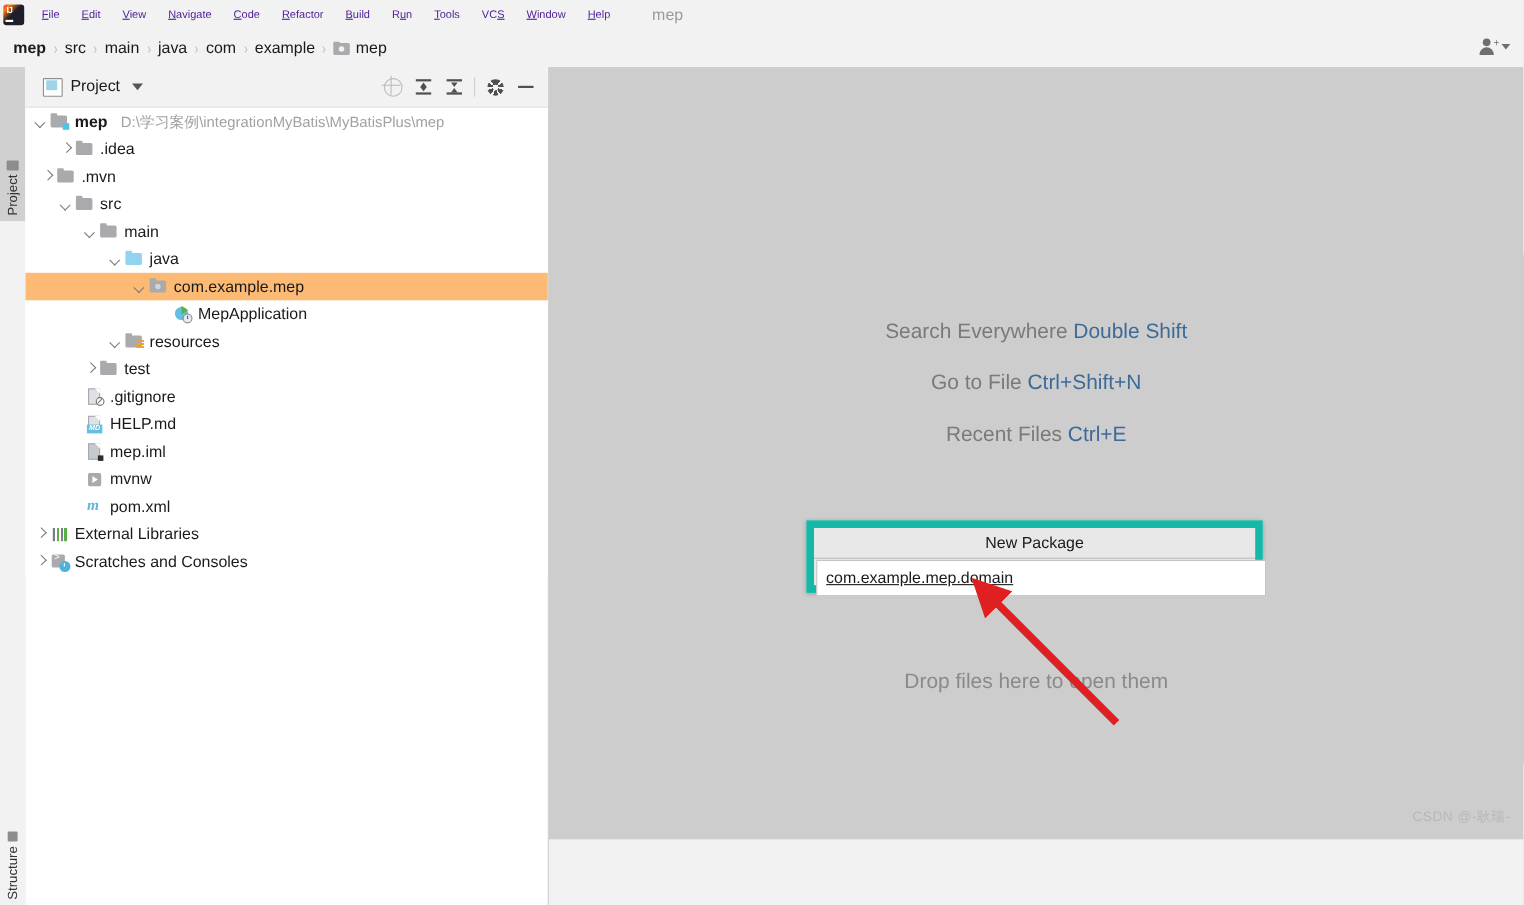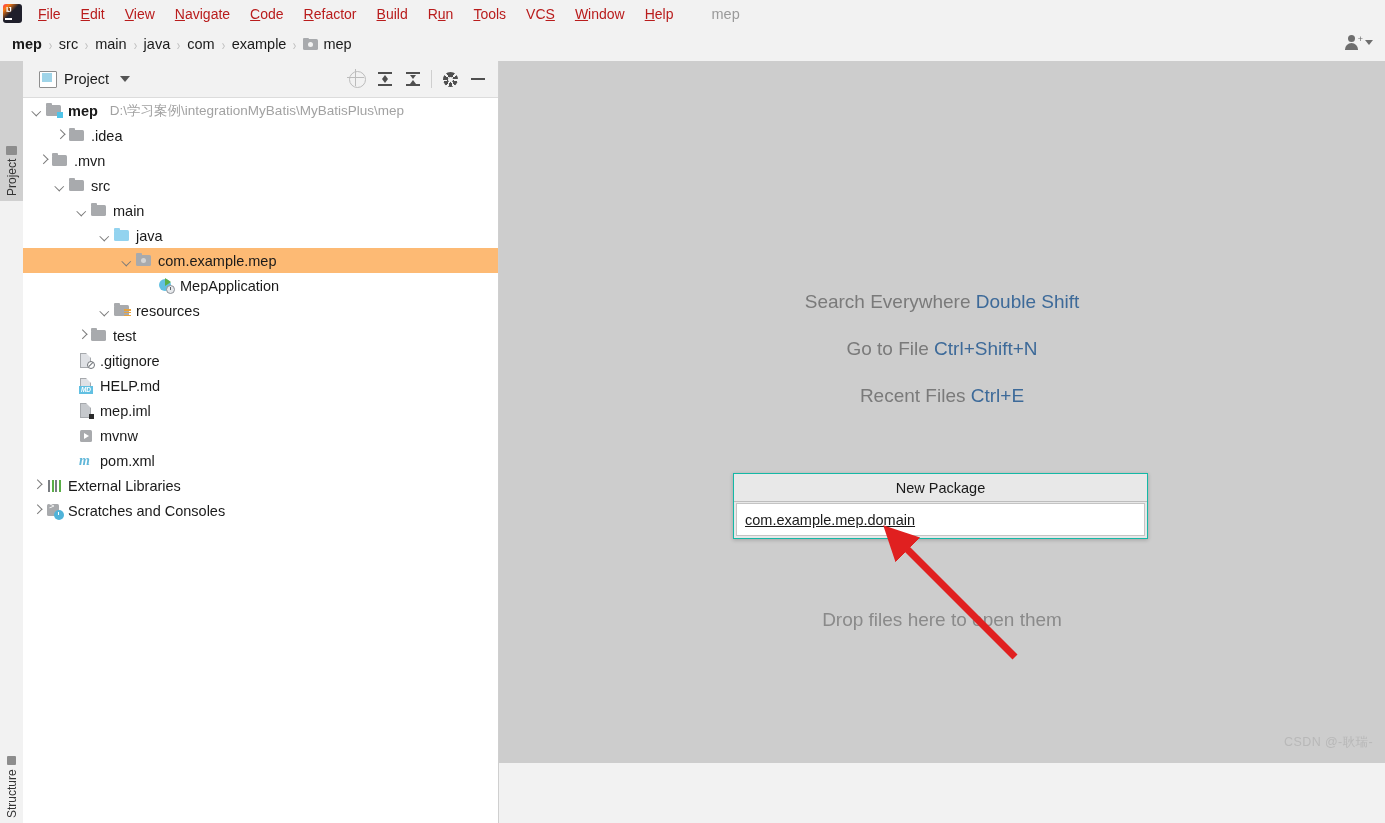--- a/index.html
+++ b/index.html
@@ -38,21 +38,21 @@
     font-size: 8px; font-weight: bold; color: #fff;
     font-family: "Liberation Sans", sans-serif;
     letter-spacing: -1px;
   }
   .ij-logo::after {
     content: "";
     position: absolute; left: 2px; bottom: 3px;
     width: 7px; height: 2px; background: #fff;
   }
   .menu-item {
-    font-size: 14px; color: #b91c1c;
+    font-size: 10px; color: #4c1d95;
     padding: 2px 10px;
     white-space: nowrap;
     cursor: default;
   }
   .menu-item .mn {
     text-decoration: underline;
   }
   .menu-proj {
     font-size: 14.5px; color: #9a9a9a;
     margin-left: 28px; white-space: nowrap;
@@ -429,21 +429,21 @@
     position: absolute; right: 12px; bottom: 12px;
     font-size: 12.5px; color: #b8b8b8;
     letter-spacing: 0.4px; white-space: nowrap;
   }
 
   
   .dialog {
     position: absolute; left: 733px; top: 473px;
     width: 415px; height: 66px;
     background: #e8e8e8;
-    border: 1px solid #14b8a6;
+    border: 7px solid #14b8a6;
     box-shadow: 0 1px 4px rgba(0,0,0,0.22);
     box-sizing: border-box;
   }
   .dlg-title {
     height: 28px; width: 100%;
     background: #e8e8e8;
     border-bottom: 1px solid #bdbdbd;
     display: flex; align-items: center; justify-content: center;
     font-size: 14.5px; color: #1a1a1a;
     box-sizing: border-box;

